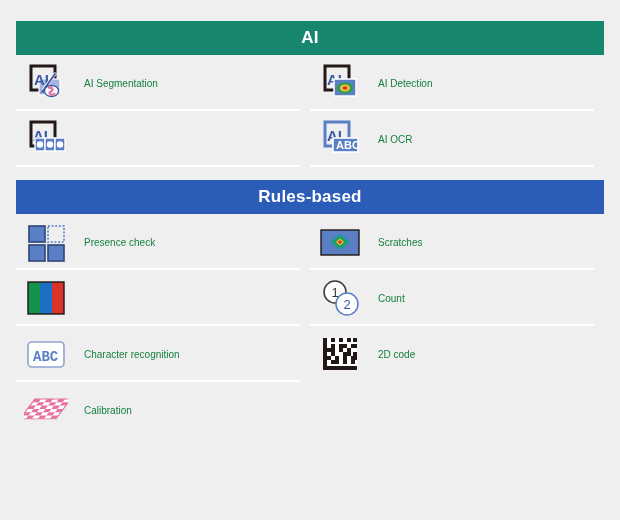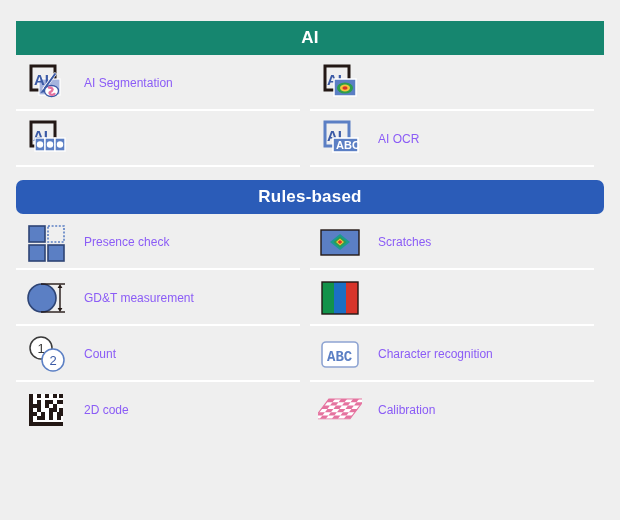--- a/index.html
+++ b/index.html
@@ -25,21 +25,21 @@
   .section-header {
     height: 34px;
     line-height: 34px;
     text-align: center;
     color: #ffffff;
     font-size: 17px;
     font-weight: bold;
     letter-spacing: .2px;
   }
   .section-header.ai      { background: #16866f; margin-top: 21px; }
-  .section-header.rules   { background: #2b5cb8; margin-top: 13px; border-radius: 7px; }
+  .section-header.rules   { background: #2b5cb8; margin-top: 13px; }
 
   
   .grid {
     display: grid;
     grid-template-columns: 1fr 1fr;
   }
   .cell {
     position: relative;
     display: flex;
     align-items: center;
@@ -51,22 +51,22 @@
     content: "";
     position: absolute;
     left: 0;
     right: 10px;
     bottom: 0;
     height: 2px;
     background: #ffffff;
   }
   .cell-label {
     margin-left: 16px;
-    font-size: 12px;
-    color: #8b5cf6;
+    font-size: 10px;
+    color: #15803d;
     white-space: nowrap;
   }
 
   .ico {
     width: 44px;
     height: 44px;
     flex: 0 0 44px;
     position: relative;
   }
   .ico svg { display: block; width: 44px; height: 44px; }
@@ -104,20 +104,21 @@
       <span class="ico">
         <svg viewBox="0 0 44 44">
           <rect x="7" y="5" width="24" height="24" fill="none" stroke="#231815" stroke-width="3"></rect>
           <text x="9" y="24" font-family="'Liberation Sans',sans-serif" font-size="15" font-weight="bold" fill="#3b5aa6">AI</text>
           <rect x="16" y="18" width="22" height="17" fill="#5b7fc4" stroke="#ffffff" stroke-width="1.5"></rect>
           <ellipse cx="27" cy="27" rx="8" ry="5.5" fill="#2e9e4b"></ellipse>
           <ellipse cx="27" cy="27" rx="5" ry="3.4" fill="#f2c53d"></ellipse>
           <ellipse cx="27" cy="27" rx="2.6" ry="1.8" fill="#d7342a"></ellipse>
         </svg>
       </span>
+      <span class="cell-label">AI Detection</span>
     </div>
 
     <div class="cell sep">
       <span class="ico">
         <svg viewBox="0 0 44 44">
           <rect x="7" y="5" width="24" height="24" fill="none" stroke="#231815" stroke-width="3"></rect>
           <text x="9" y="24" font-family="'Liberation Sans',sans-serif" font-size="15" font-weight="bold" fill="#3b5aa6">AI</text>
           <g>
             <rect x="11" y="21" width="10" height="13" fill="#5b7fc4" stroke="#ffffff" stroke-width="1.4"></rect>
             <rect x="21" y="21" width="10" height="13" fill="#5b7fc4" stroke="#ffffff" stroke-width="1.4"></rect>
@@ -166,33 +167,20 @@
           <rect x="3" y="10" width="38" height="25" fill="#5b7fc4" stroke="#231815" stroke-width="1.4"></rect>
           <polygon points="22,14 32,22 22,30 12,22" fill="#1a9c8f"></polygon>
           <polygon points="22,16.5 28.5,22 22,27.5 15.5,22" fill="#2e9e4b"></polygon>
           <polygon points="22,18.5 26,22 22,25.5 18,22" fill="#f2c53d"></polygon>
           <polygon points="22,20 24.4,22 22,24 19.6,22" fill="#d7342a"></polygon>
         </svg>
       </span>
       <span class="cell-label">Scratches</span>
     </div>
 
-    <div class="cell sep">
-      <span class="ico">
-        <svg viewBox="0 0 44 44">
-          <circle cx="18" cy="22" r="14" fill="#5b7fc4" stroke="#2e4475" stroke-width="1.6"></circle>
-          <line x1="17" y1="8" x2="41" y2="8" stroke="#231815" stroke-width="1.4"></line>
-          <line x1="17" y1="36" x2="41" y2="36" stroke="#231815" stroke-width="1.4"></line>
-          <line x1="36" y1="10" x2="36" y2="34" stroke="#231815" stroke-width="1.4"></line>
-          <polygon points="36,8 33.6,12 38.4,12" fill="#231815"></polygon>
-          <polygon points="36,36 33.6,32 38.4,32" fill="#231815"></polygon>
-        </svg>
-      </span>
-      <span class="cell-label">GD&amp;T measurement</span>
-    </div>
 
 
     <div class="cell sep">
       <span class="ico">
         <svg viewBox="0 0 44 44">
           <rect x="4" y="6" width="12" height="32" fill="#12924a"></rect>
           <rect x="16" y="6" width="12" height="32" fill="#1b6fc4"></rect>
           <rect x="28" y="6" width="12" height="32" fill="#d7342a"></rect>
           <rect x="4" y="6" width="36" height="32" fill="none" stroke="#231815" stroke-width="1.4"></rect>
         </svg>

